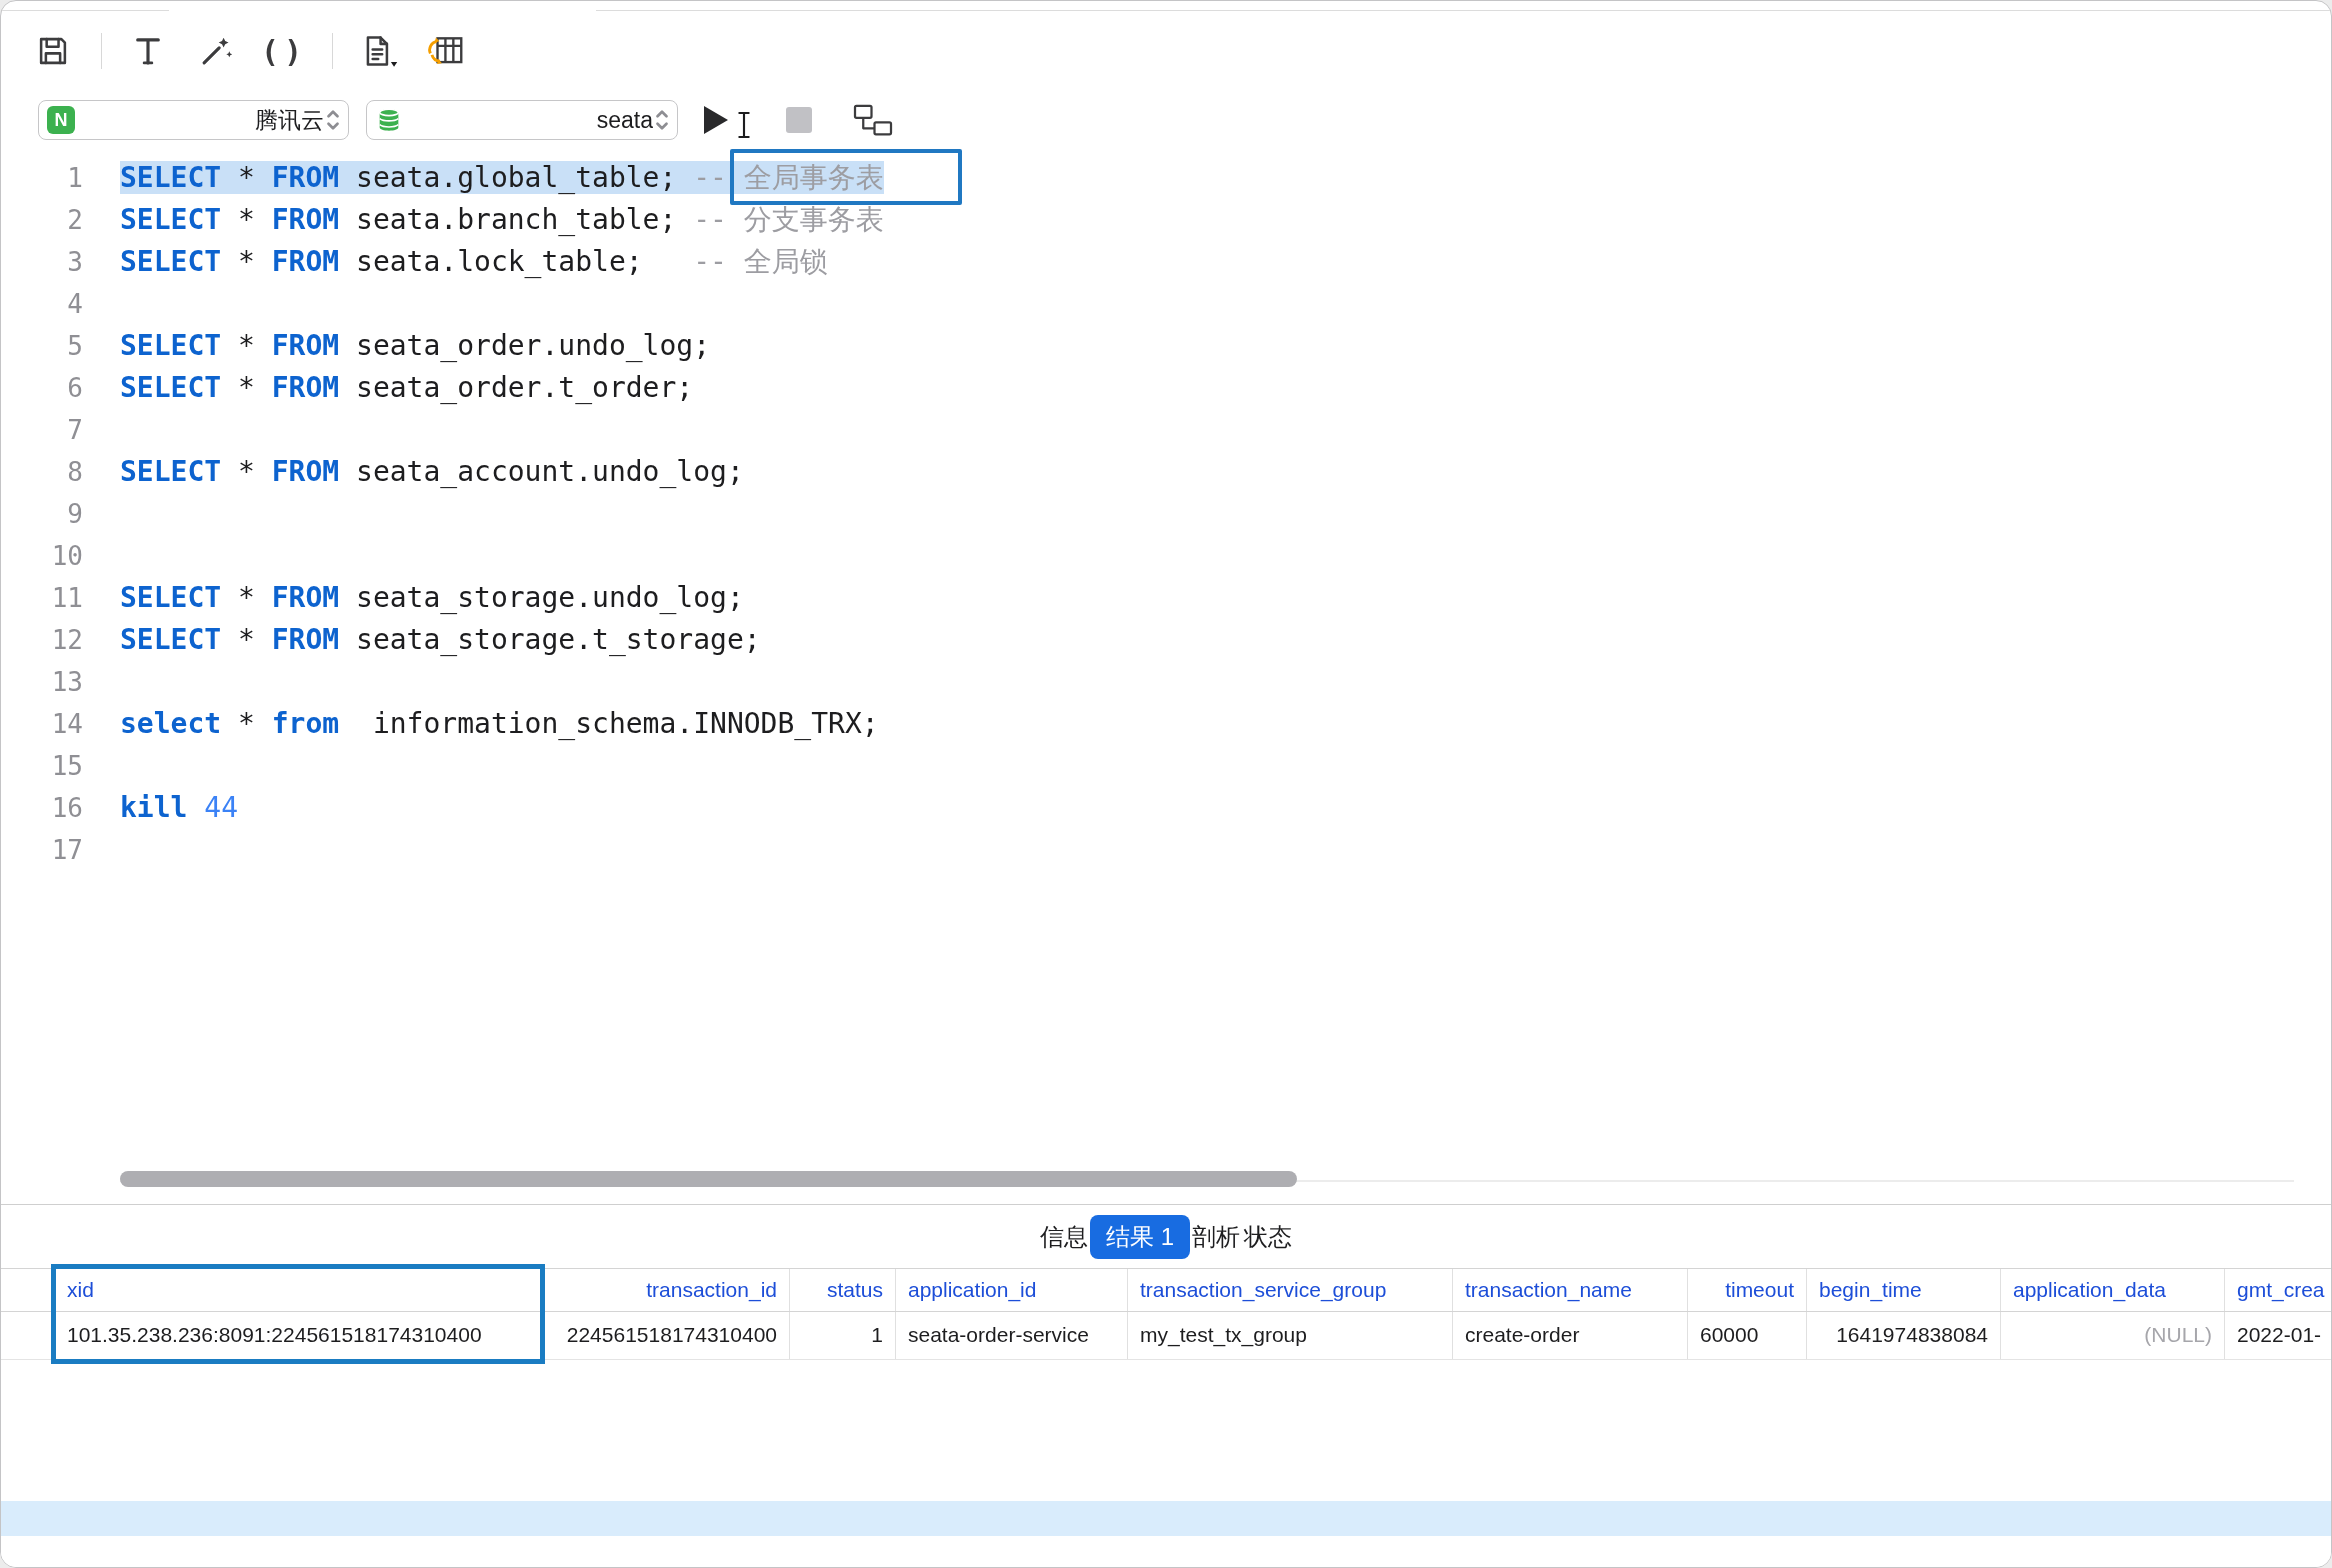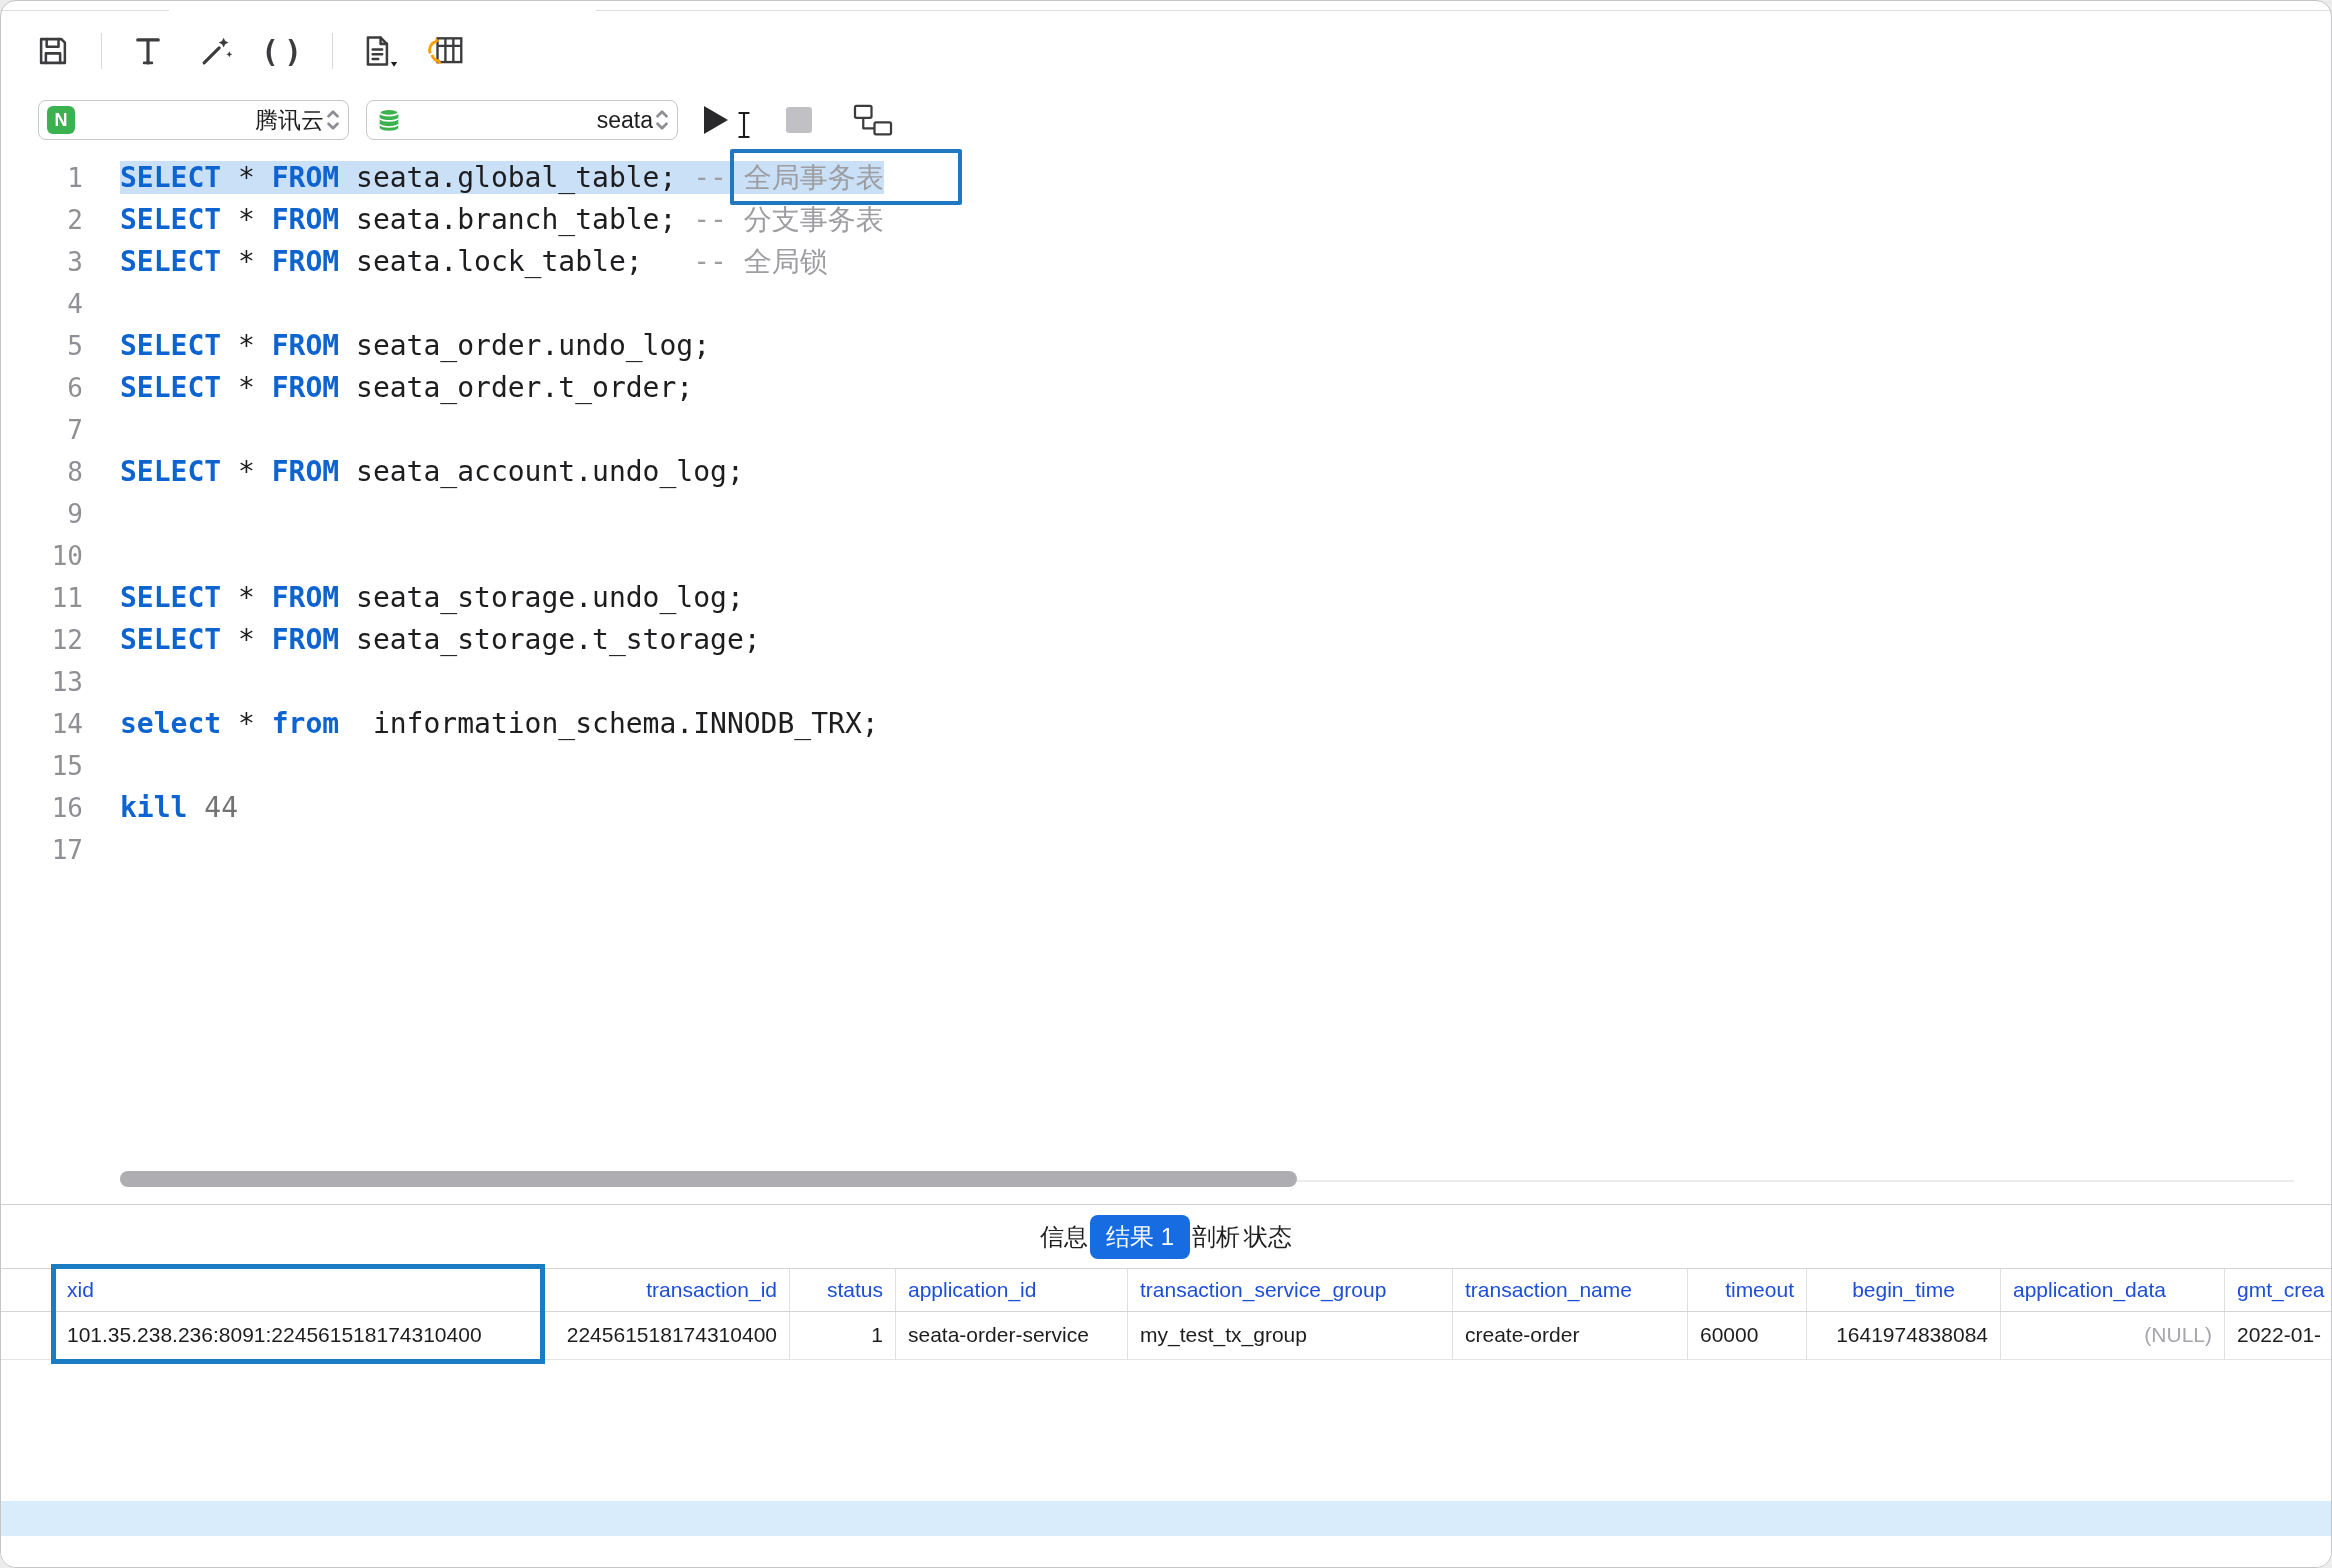--- a/index.html
+++ b/index.html
@@ -29,21 +29,21 @@
   .stop-sq{width:26px;height:26px;background:#c1c1c5;border-radius:3px;display:block}
   .planbtn{margin-left:40px}
 
   .editor{position:absolute;top:148px;left:0;right:0;height:1022px;padding-top:8px;background:#fff;overflow:hidden;font-family:"DejaVu Sans Mono",monospace}
   .code-line{display:flex;height:42px;line-height:42px;font-size:28px}
   .ln{flex:none;width:82px;text-align:right;color:#8f8f94;font-size:26px}
   .code{margin-left:37px;white-space:pre;position:relative;display:inline-block;height:42px}
   .seg-kw{color:#0d63cf;font-weight:700}
   .seg-t{color:#1d1d1f}
   .seg-com{color:#9d9da2}
-  .seg-num{color:#737373}
+  .seg-num{color:#3b82f6}
   .selbg{background:#c9e0f7}
   .anno-box{position:absolute;left:610px;top:-8px;width:232px;height:56px;border:4px solid #2078c2;border-radius:2px}
 
   .hscroll-line{position:absolute;top:1179px;left:119px;width:2174px;height:2px;background:#ececec}
   .hscroll-thumb{position:absolute;top:1170px;left:119px;width:1177px;height:16px;border-radius:8px;background:#aeaeb2}
 
   .result-tabs{position:absolute;top:1203px;left:0;right:0;height:64px;border-top:1px solid #cfcfcf;display:flex;align-items:center;justify-content:center;background:#fff;font-size:24px;color:#1d1d1f}
   .rtab{padding:6px 2px;border-radius:8px}
   .rtab.active{background:#186ce1;color:#fff;padding:6px 16px}
 
@@ -236,21 +236,21 @@
   <div class="grid">
     <div class="grid-header">
         <span class="cell lead"></span>
         <span class="cell" style="width: 488px;">xid</span>
         <span class="cell" style="width: 247px; text-align: right;">transaction_id</span>
         <span class="cell" style="width: 106px; text-align: right;">status</span>
         <span class="cell" style="width: 232px;">application_id</span>
         <span class="cell" style="width: 325px;">transaction_service_group</span>
         <span class="cell" style="width: 235px;">transaction_name</span>
         <span class="cell" style="width: 119px; text-align: right;">timeout</span>
-        <span class="cell" style="width: 194px; text-align: center;">begin_time</span>
+        <span class="cell" style="width: 194px; text-align: left;">begin_time</span>
         <span class="cell" style="width: 224px;">application_data</span>
         <span class="cell" style="width: 170px;">gmt_crea</span>
       </div>
     <div>
         <div class="grid-row">
           <span class="cell lead"></span>
           <span class="cell" style="width: 488px;">101.35.238.236:8091:224561518174310400</span>
           <span class="cell" style="width: 247px; text-align: right;">224561518174310400</span>
           <span class="cell" style="width: 106px; text-align: right;">1</span>
           <span class="cell" style="width: 232px;">seata-order-service</span>

